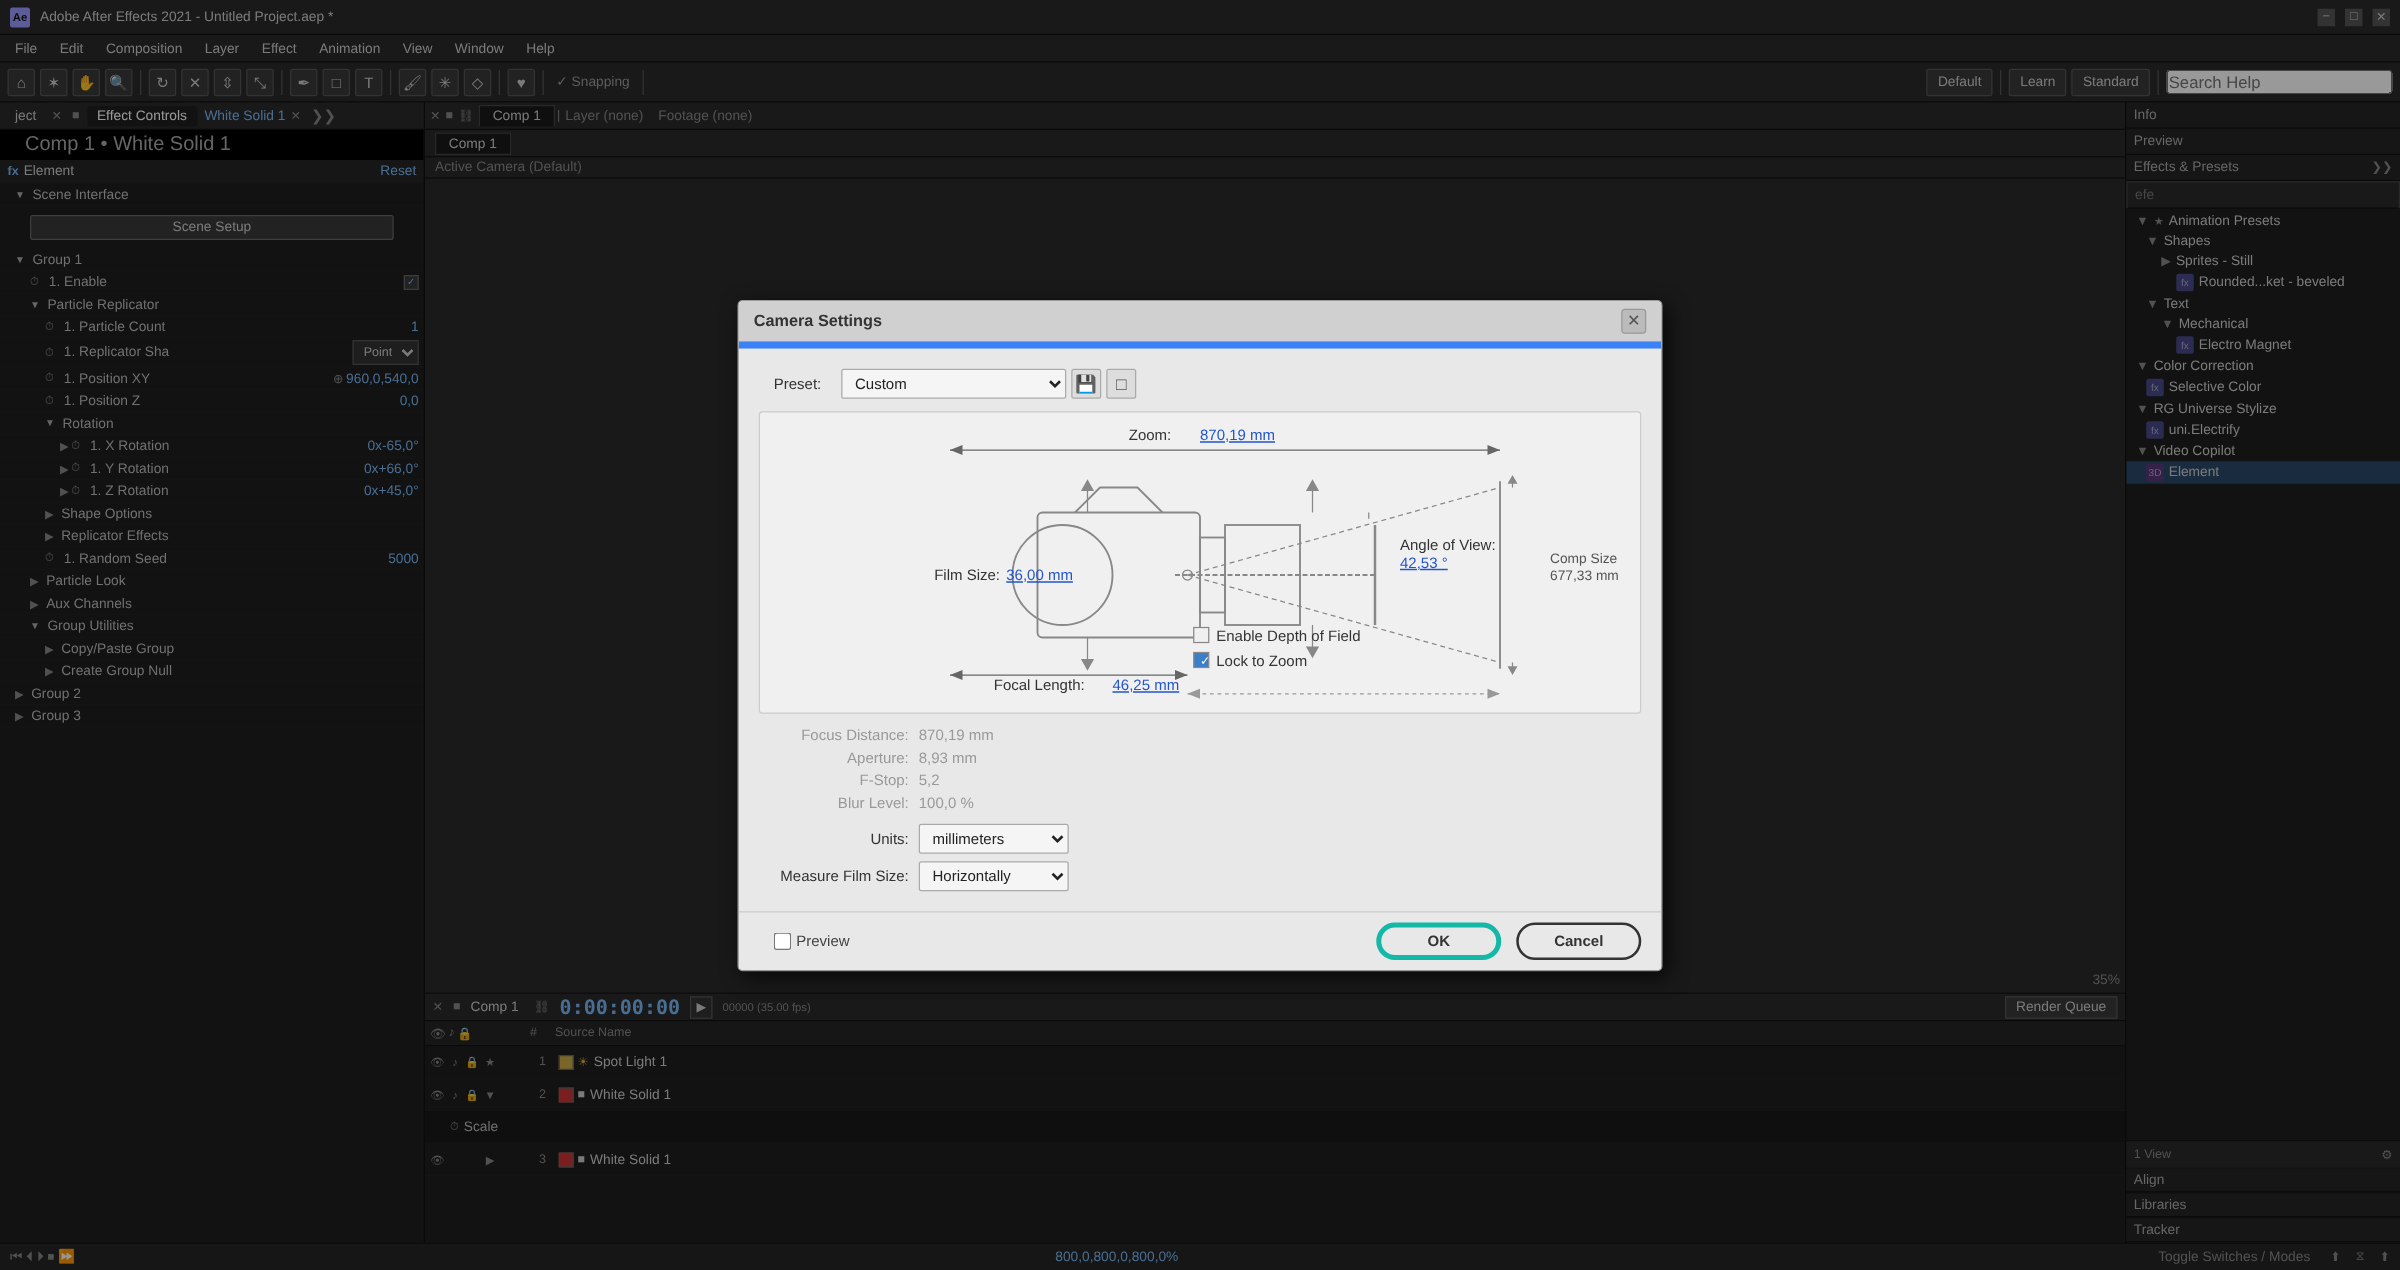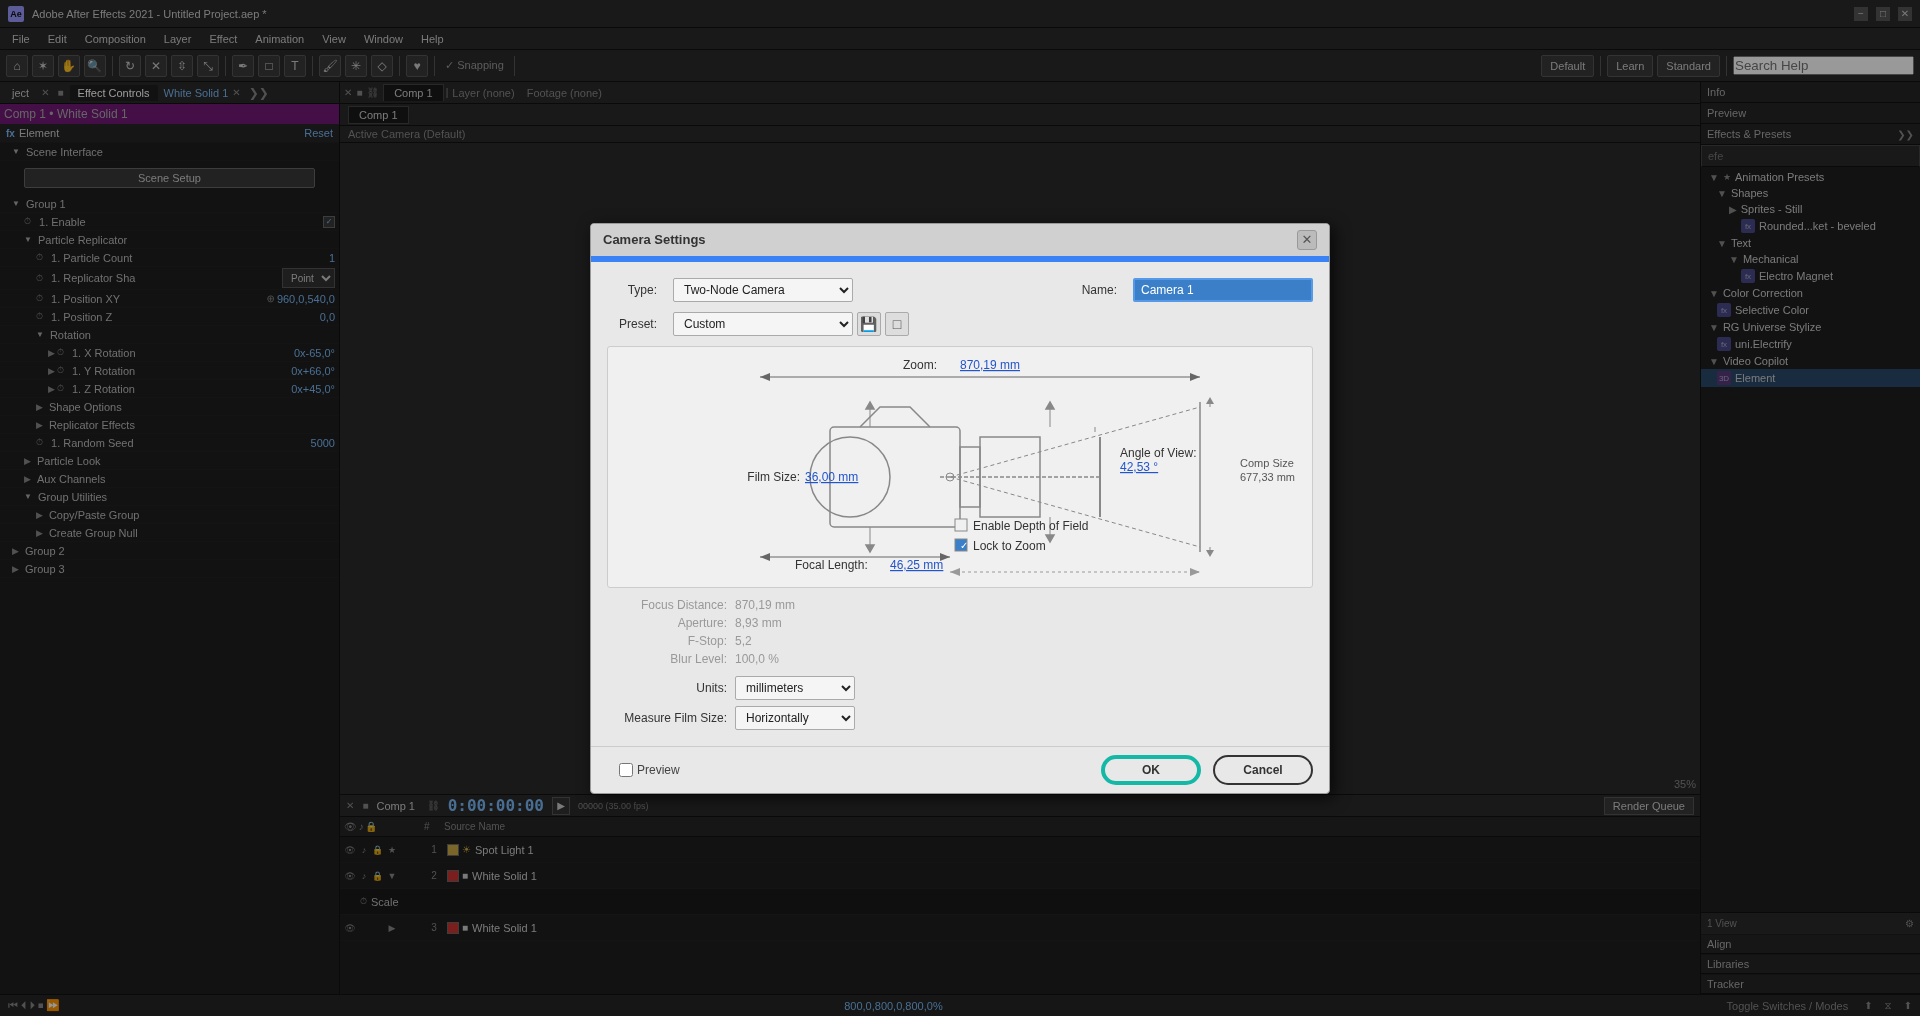--- a/index.html
+++ b/index.html
@@ -163,23 +163,23 @@
     }
 
     
     #effect-controls {
       flex: 1;
       overflow-y: auto;
       overflow-x: hidden;
       padding: 0;
     }
     .ec-header {
-      padding: 3px 4px;
-      background: #701a75;
-      font-size: 12px;
+      padding: 3px 20px;
+      background: #000000;
+      font-size: 16px;
       color: #aaa;
       display: flex;
       align-items: center;
       gap: 4px;
     }
     .ec-row {
       display: flex;
       align-items: center;
       padding: 1px 4px;
       font-size: 11px;
@@ -1142,29 +1142,20 @@
 <div id="dialog-overlay">
   <div id="camera-dialog">
 
     <div class="dialog-titlebar">
       <span class="dialog-title">Camera Settings</span>
       <button class="dialog-close-btn">✕</button>
     </div>
 
     <div class="dialog-body">
 
-      <div class="dialog-row">
-        <span class="dlg-label">Type:</span>
-        <select class="dlg-select">
-          <option>Two-Node Camera</option>
-        </select>
-        <span style="flex:1;"></span>
-        <span class="dlg-label">Name:</span>
-        <input class="dlg-input" type="text" value="Camera 1" style="">
-      </div>
 
       <div class="dialog-row">
         <span class="dlg-label">Preset:</span>
         <div class="dlg-preset-row">
           <select class="dlg-preset-select">
             <option>Custom</option>
           </select>
           <button class="dlg-icon-btn">💾</button>
           <button class="dlg-icon-btn">□</button>
         </div>

